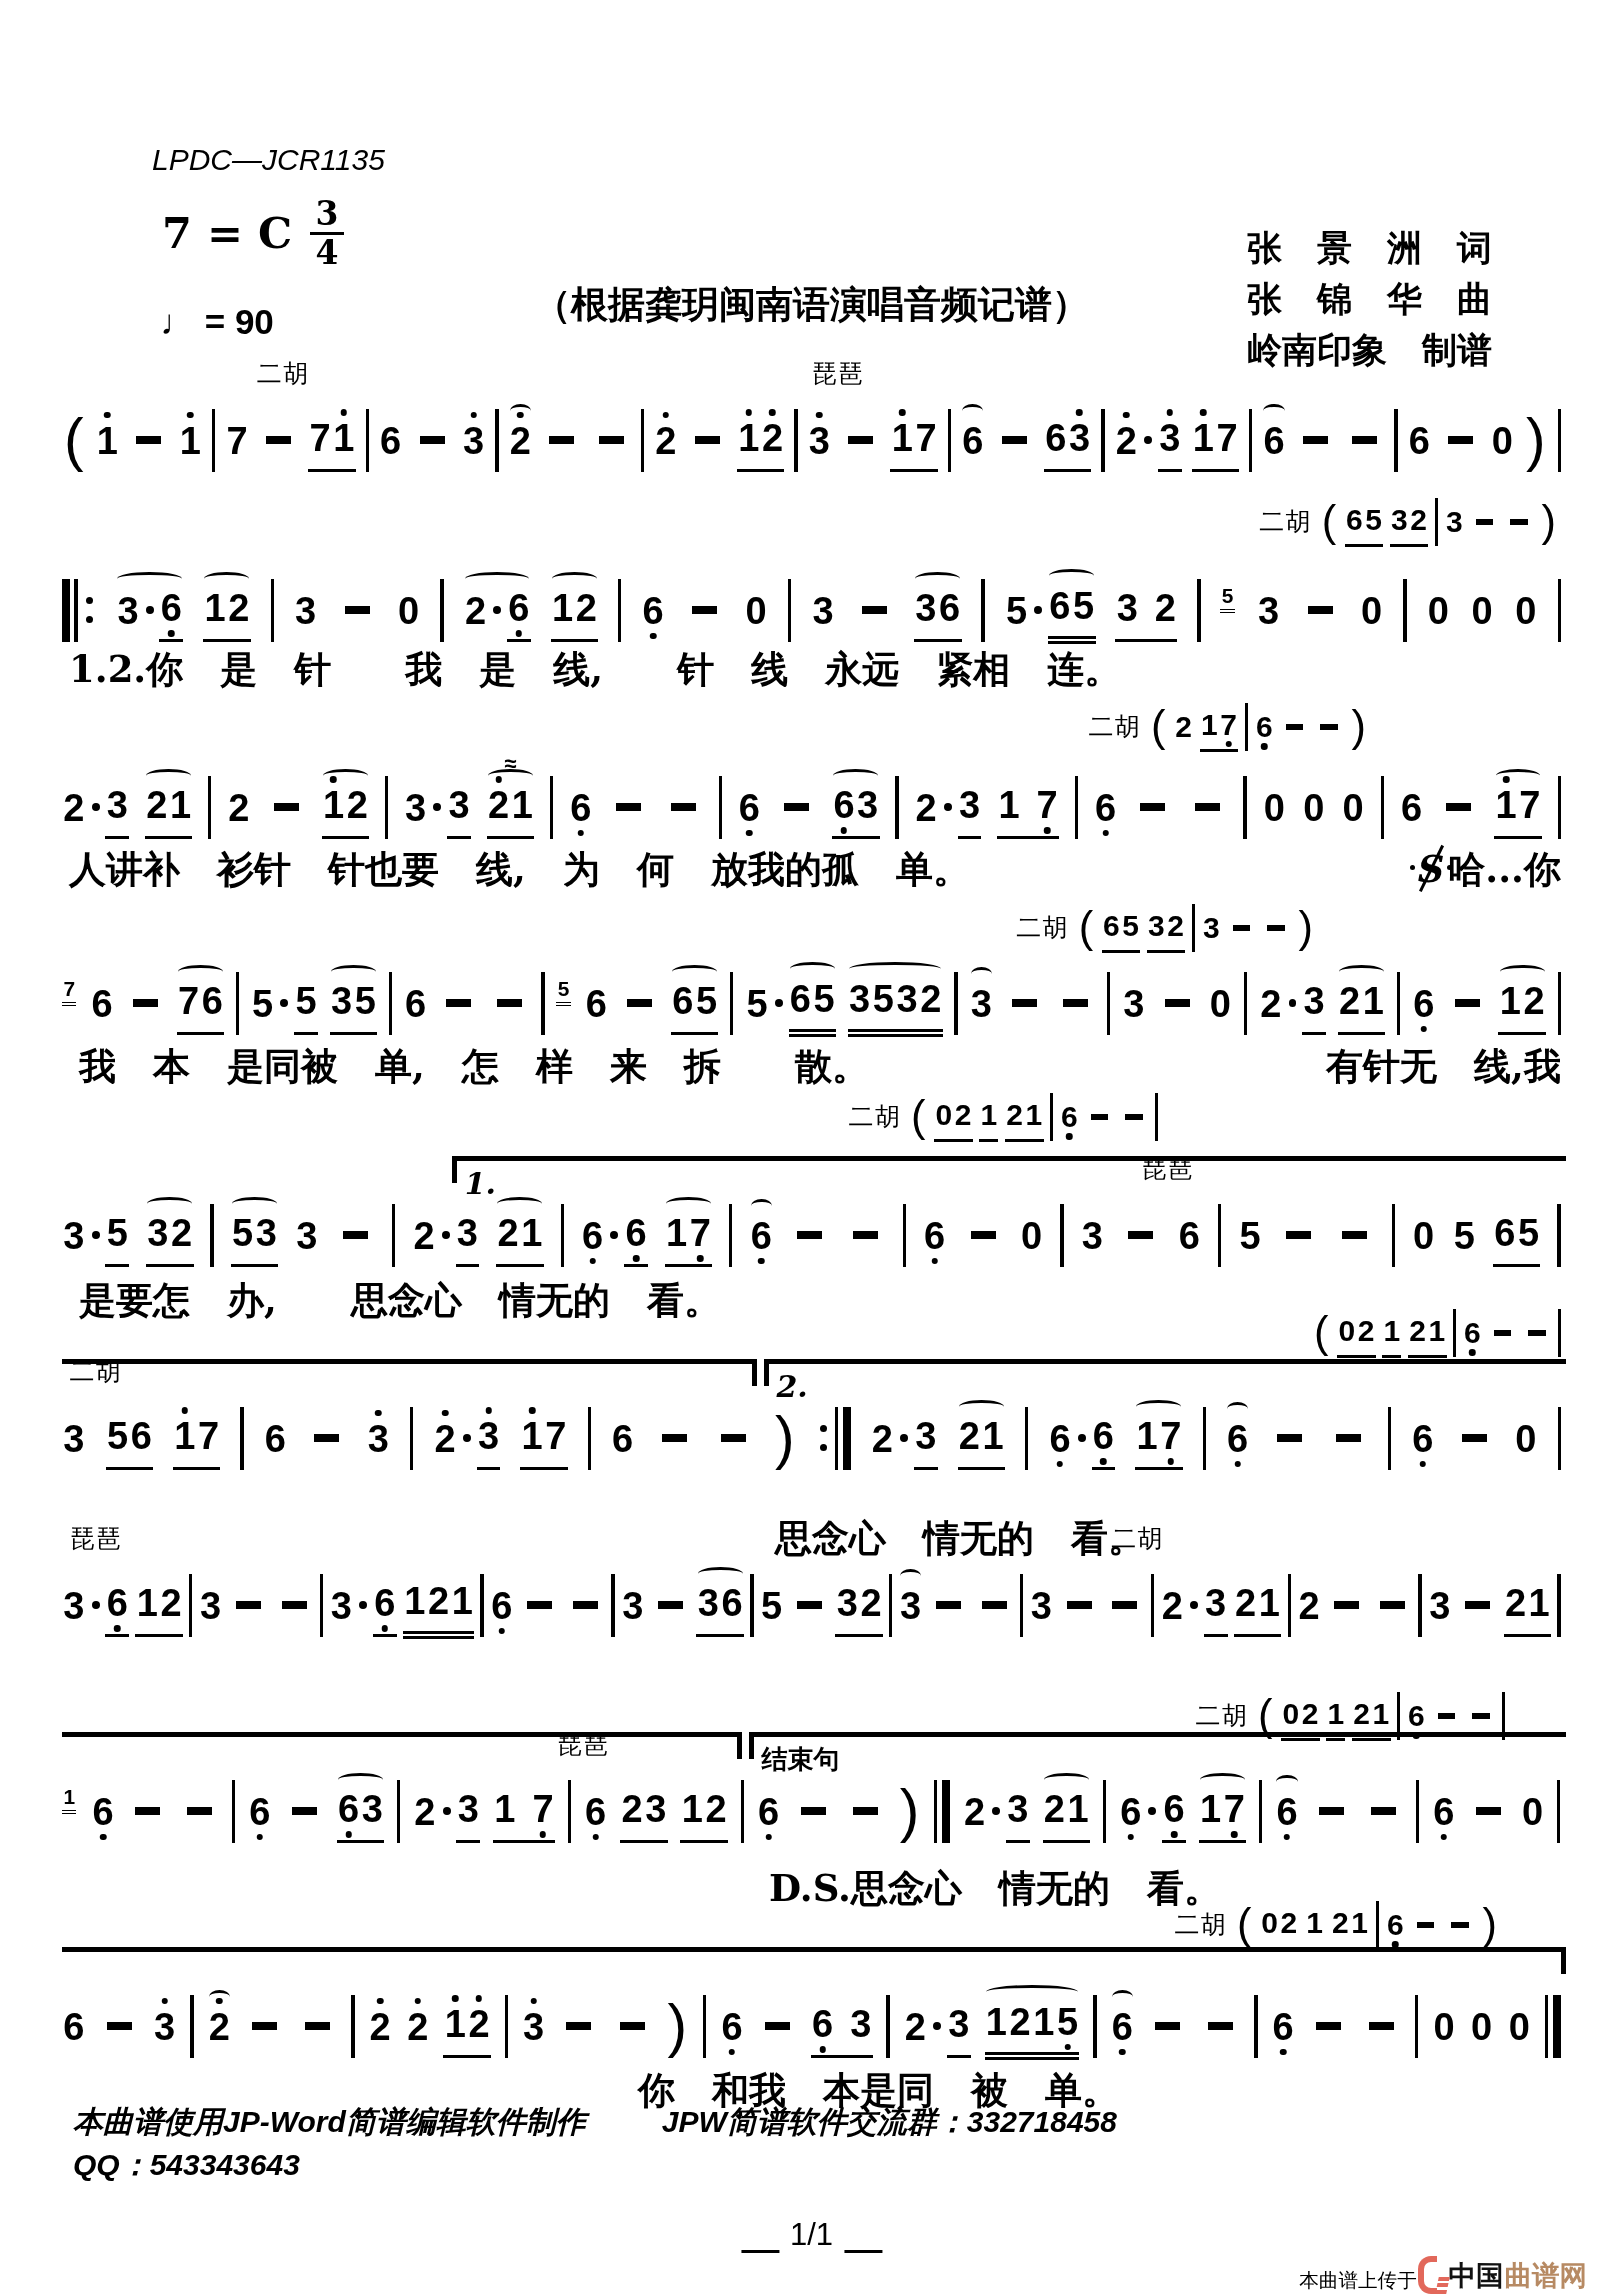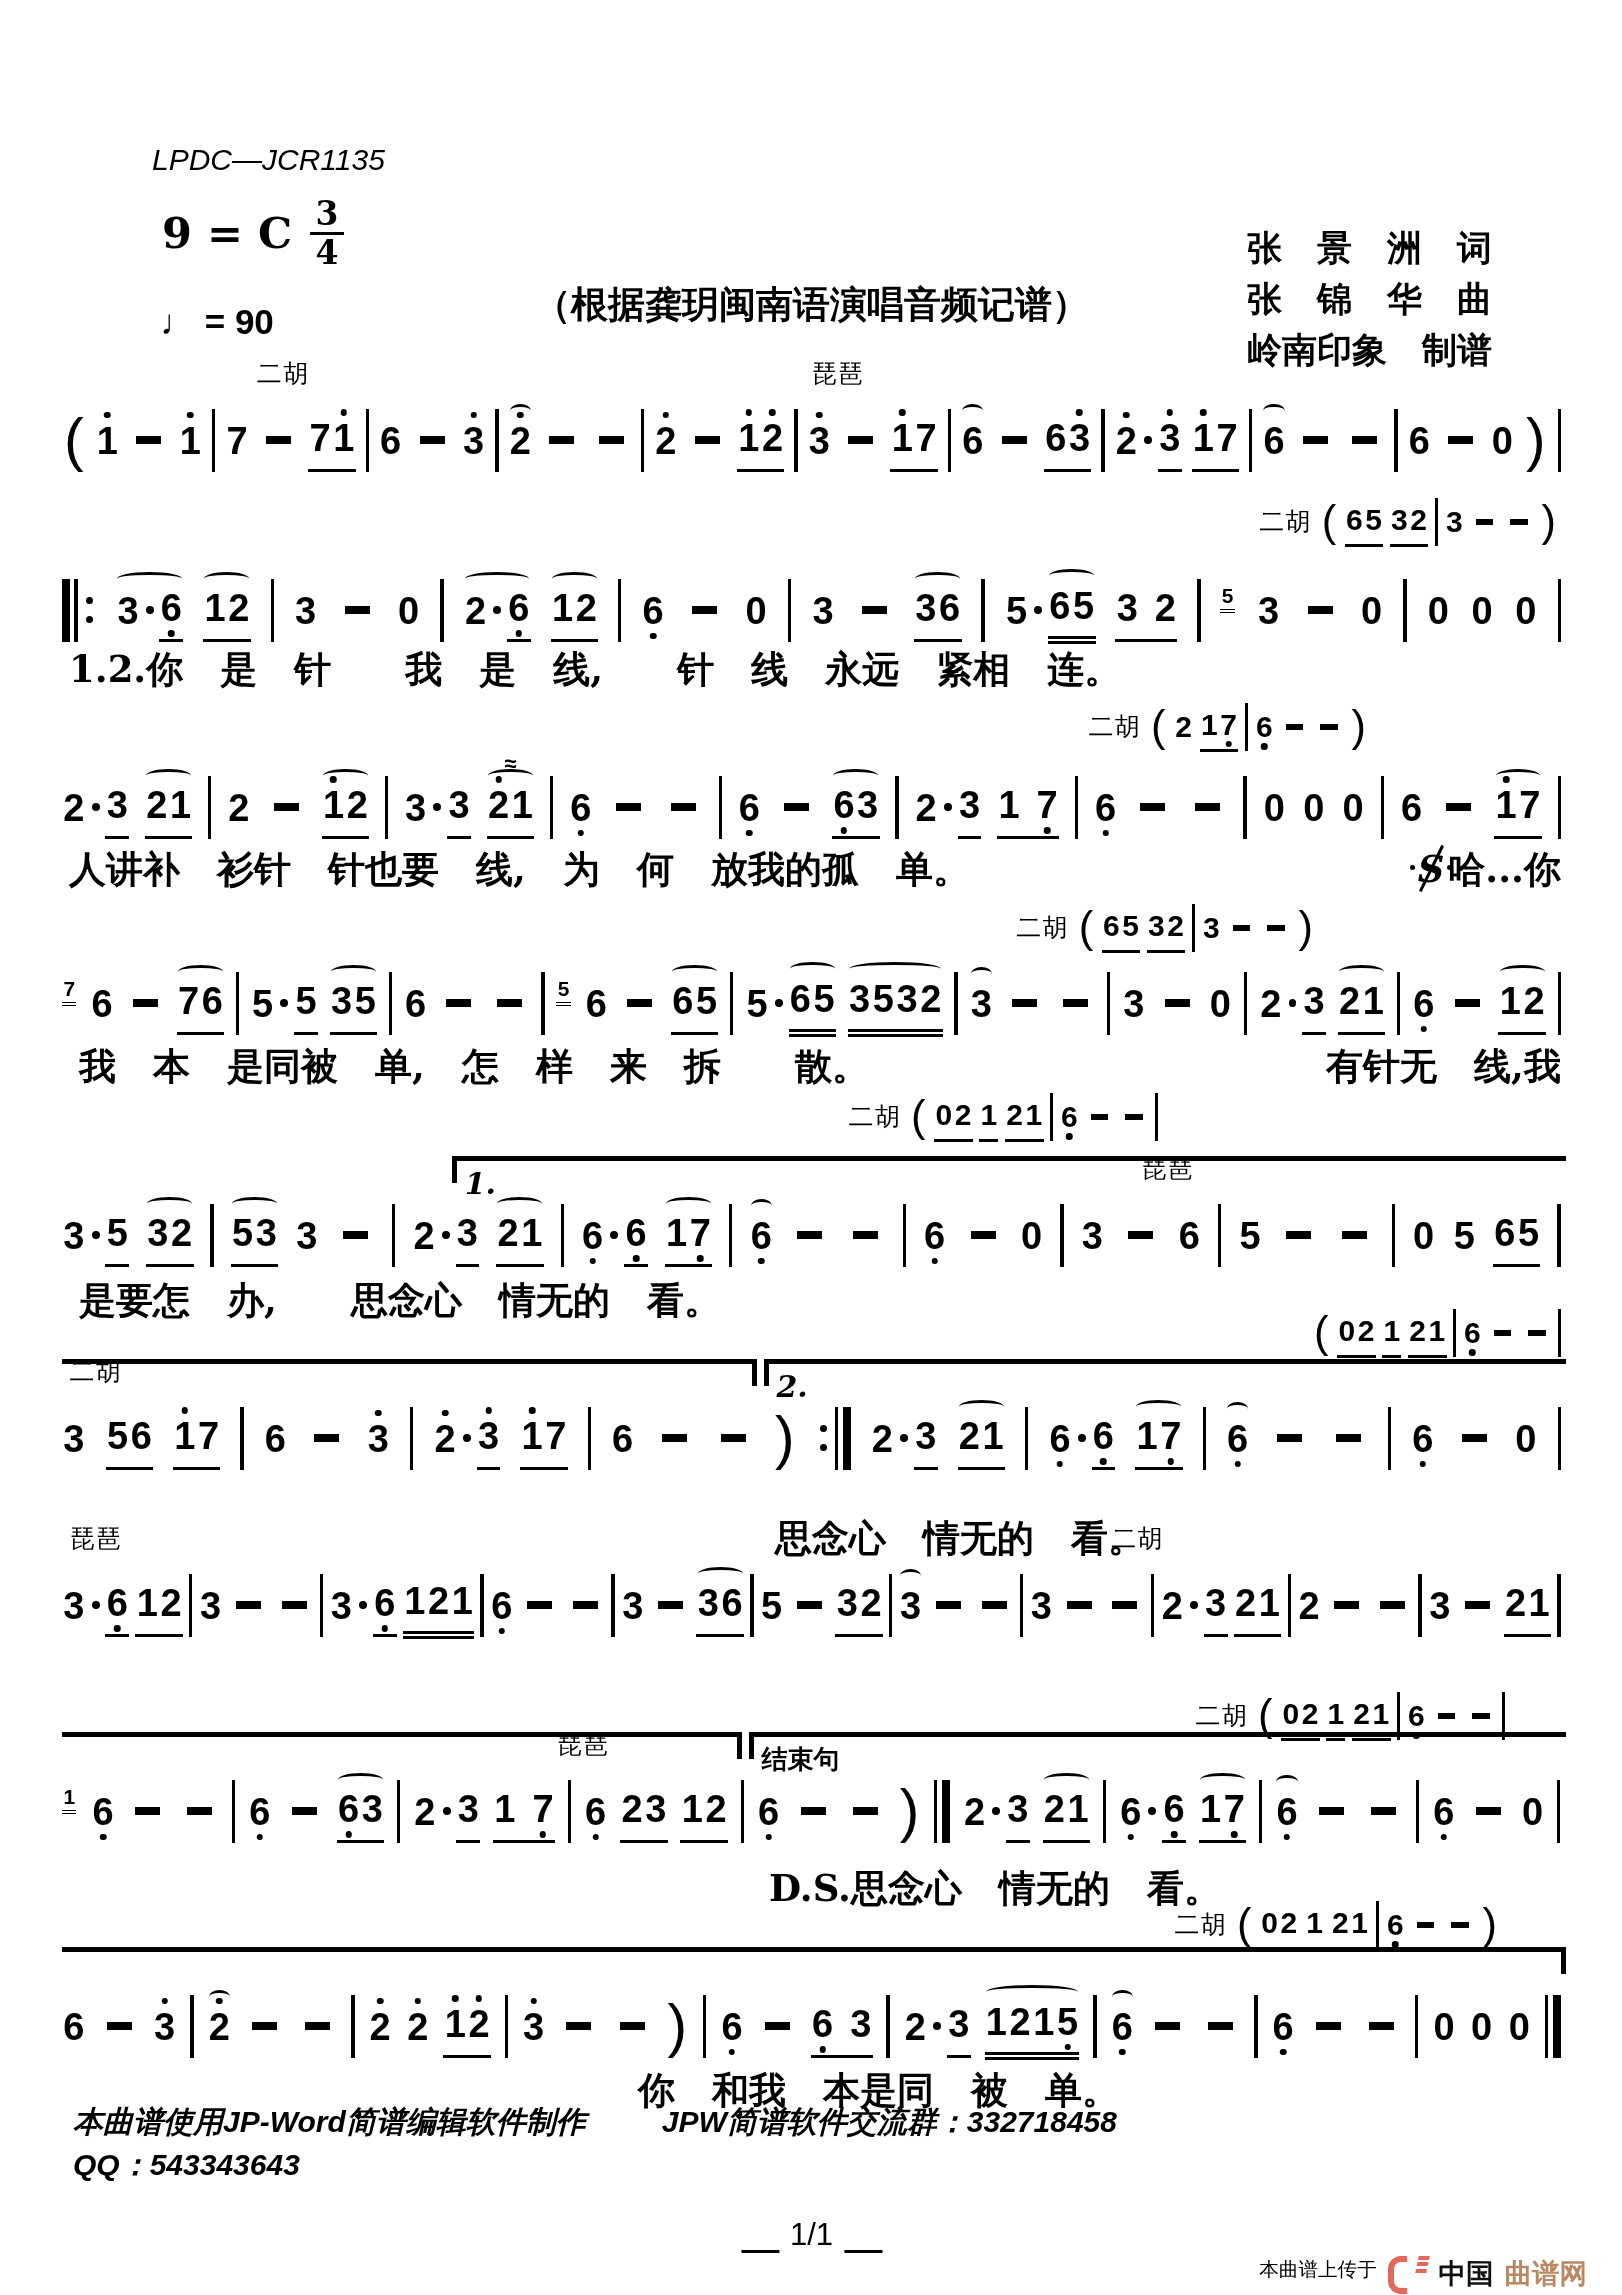--- a/index.html
+++ b/index.html
@@ -66,36 +66,36 @@
   .lyr .rseg{position:absolute;right:0;top:0;}
   .segno{position:relative;display:inline-block;font:italic bold 1em "DejaVu Serif",serif;margin:0 3.9px;}
   .segno .sl{position:absolute;left:46%;top:-8%;width:3.3px;height:116%;background:#000;transform:rotate(26deg);}
   .segno::before,.segno::after{content:"";position:absolute;width:5.2px;height:5.2px;border-radius:50%;background:#000;top:40%;}
   .segno::before{left:-7.9px;} .segno::after{right:-7.9px;}
   
   .foot{position:absolute;left:73px;display:flex;gap:76px;font:italic bold 30px "Liberation Sans",sans-serif;}
   .pagenum{position:absolute;top:2217px;left:50%;transform:translateX(-50%);
            display:flex;align-items:flex-end;gap:11px;font:31px "Liberation Sans",sans-serif;}
   .pgline{display:inline-block;width:38px;border-bottom:3.3px solid #000;height:26px;}
-  .wm{position:absolute;top:2256px;right:36px;display:flex;align-items:flex-start;gap:11px;}
+  .wm{position:absolute;top:2256px;right:36px;display:flex;align-items:flex-end;gap:1px;}
   .wmPrefix{font-size:19.6px;}
   .lgC{width:13px;height:26px;border:6.5px solid var(--red);border-right:none;border-radius:13px 0 0 13px;}
   .lgBars{display:flex;flex-direction:column;gap:2.6px;margin-left:-1.3px;transform:skewX(-12deg);}
   .lgBars span{display:block;width:11px;height:3.9px;background:var(--red);}
   .wmBlack{font:bold 27.5px "DejaVu Serif",serif;color:#111;}
   .wmTan{font:bold 27.5px "DejaVu Serif",serif;color:var(--tan);}
 </style>
 </head>
 <body>
 
 <div class="page">
   <div class="catalog">LPDC—JCR1135</div>
 
   <div class="keysig">
-    <span>9 = C</span>
+    <span>7 = C</span>
     <span class="frac">
       <span class="num">3</span>
       <span class="den">4</span>
     </span>
   </div>
 
   <div class="tempo">
     <span>♩</span>
     <span>= 90</span>
   </div>

